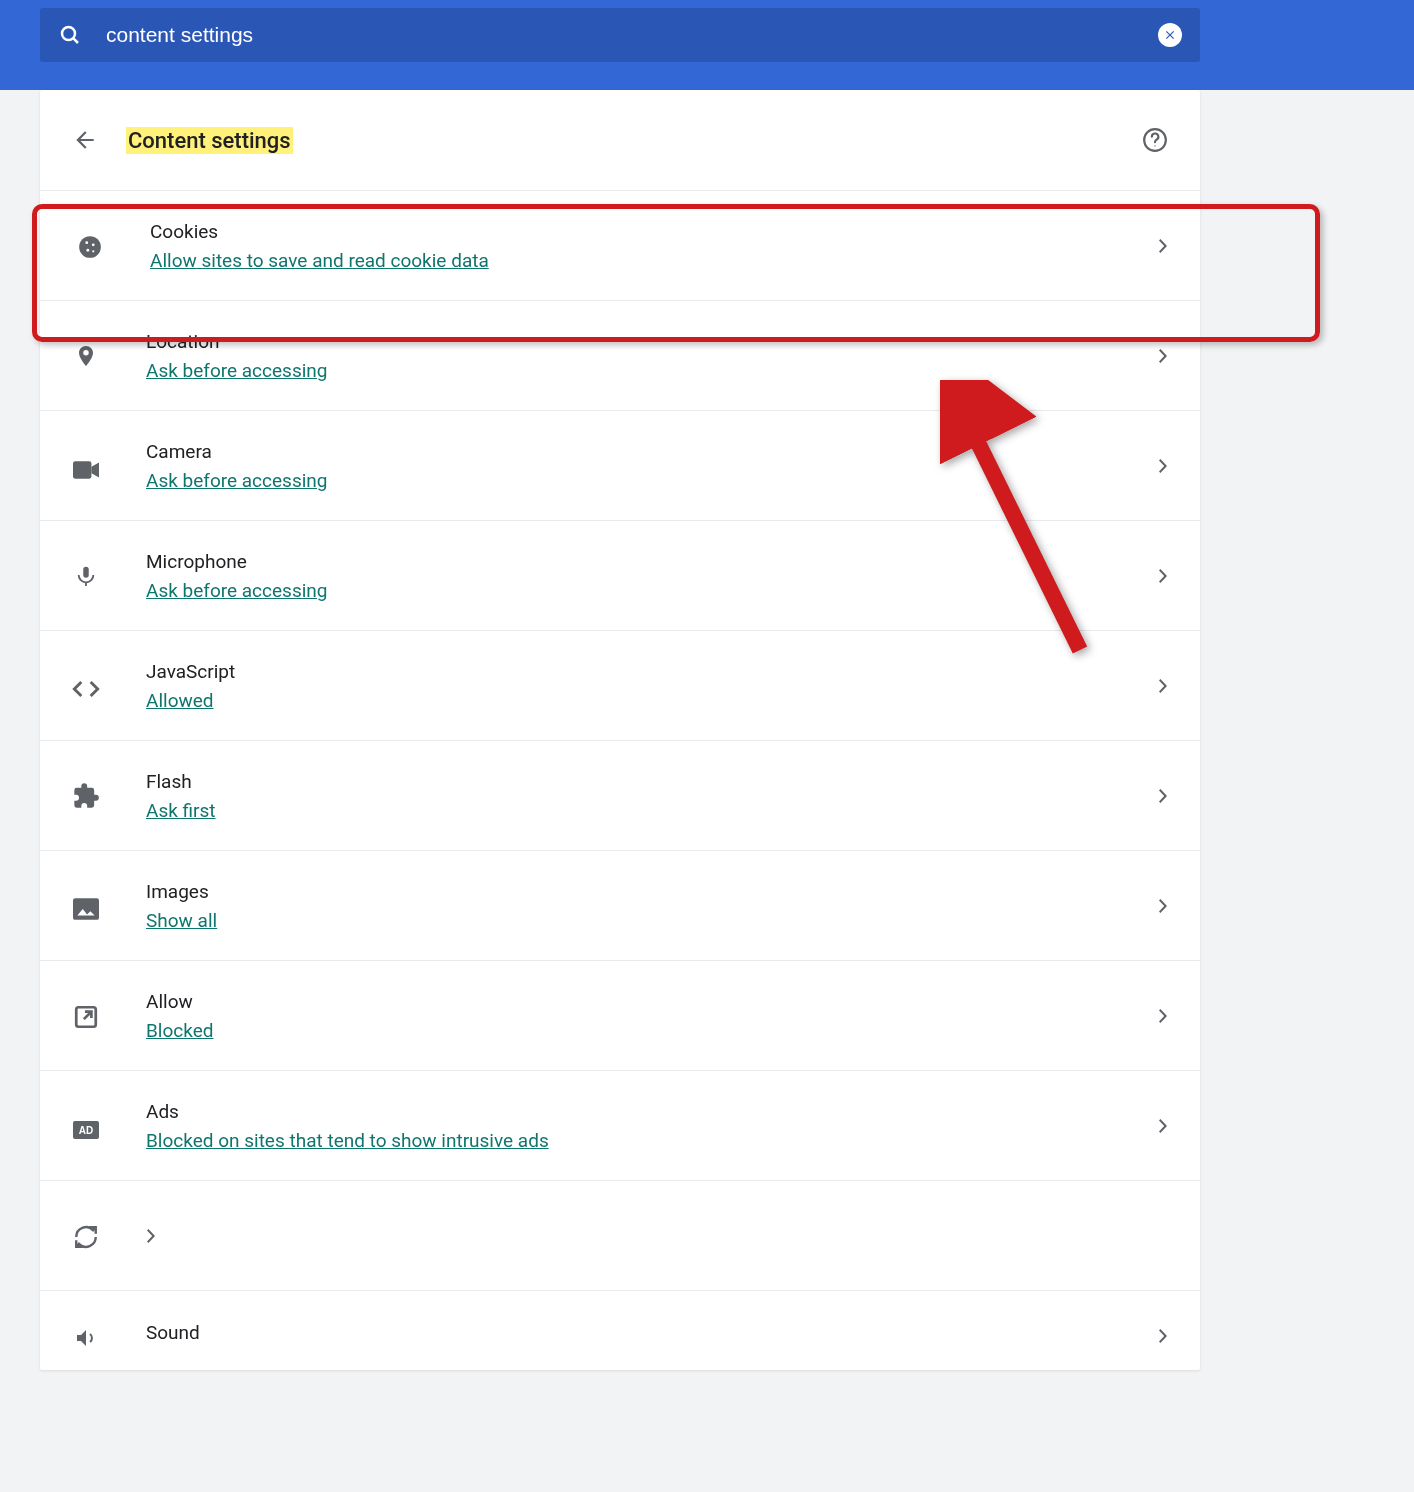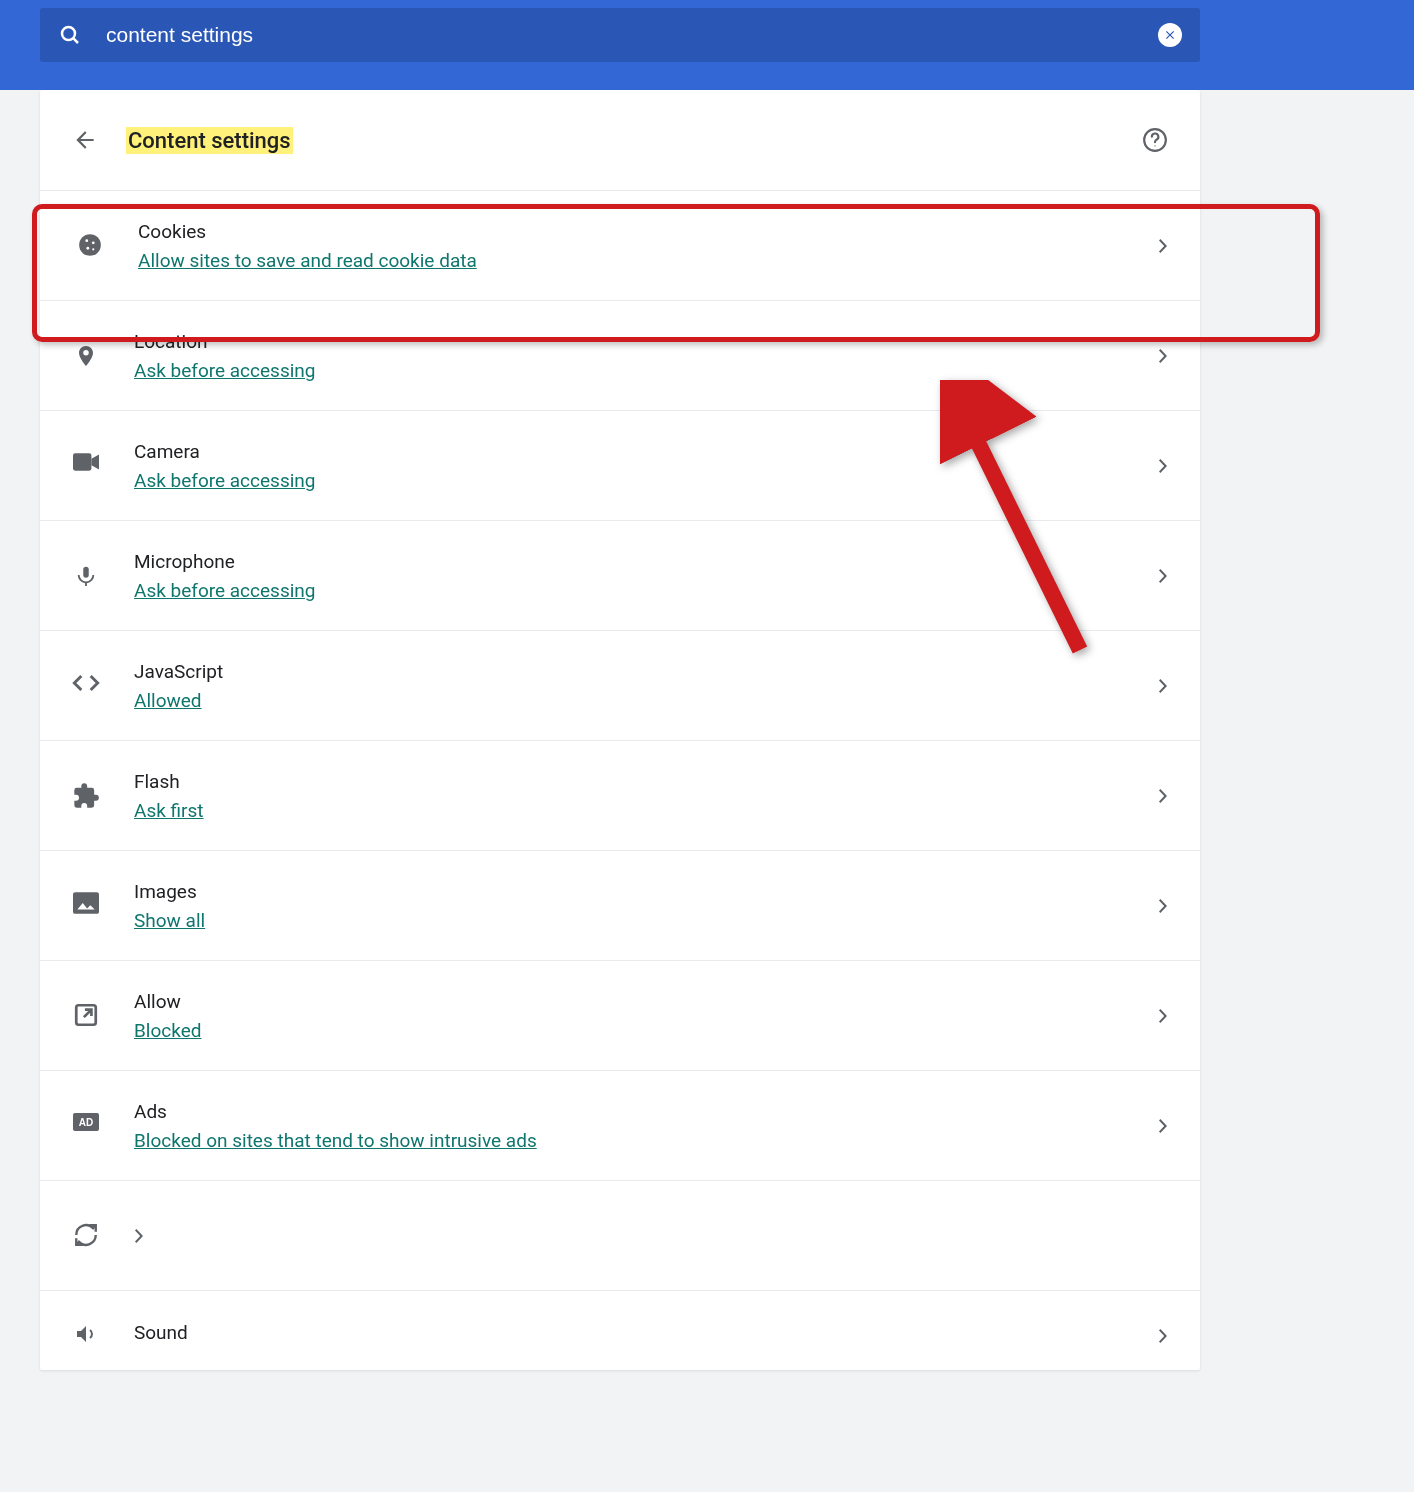--- a/index.html
+++ b/index.html
@@ -97,24 +97,24 @@
       align-items: center;
       padding: 22px 32px 22px 32px;
       border-top: 1px solid #e8eaed;
       cursor: pointer;
       min-height: 110px;
     }
     .settings-row:first-child { border-top: 1px solid #e8eaed; padding-left: 36px; }
     .row-icon {
       width: 28px;
       height: 28px;
-      margin-right: 34px;
+      margin-right: 46px;
       color: #5f6368;
       display: flex;
-      align-items: flex-start;
+      align-items: flex-end;
       justify-content: center;
       flex-shrink: 0;
     }
     .row-text { flex: 1; }
     .row-title {
       font-size: 19px;
       color: #202124;
       margin-bottom: 6px;
     }
     .row-sub {

